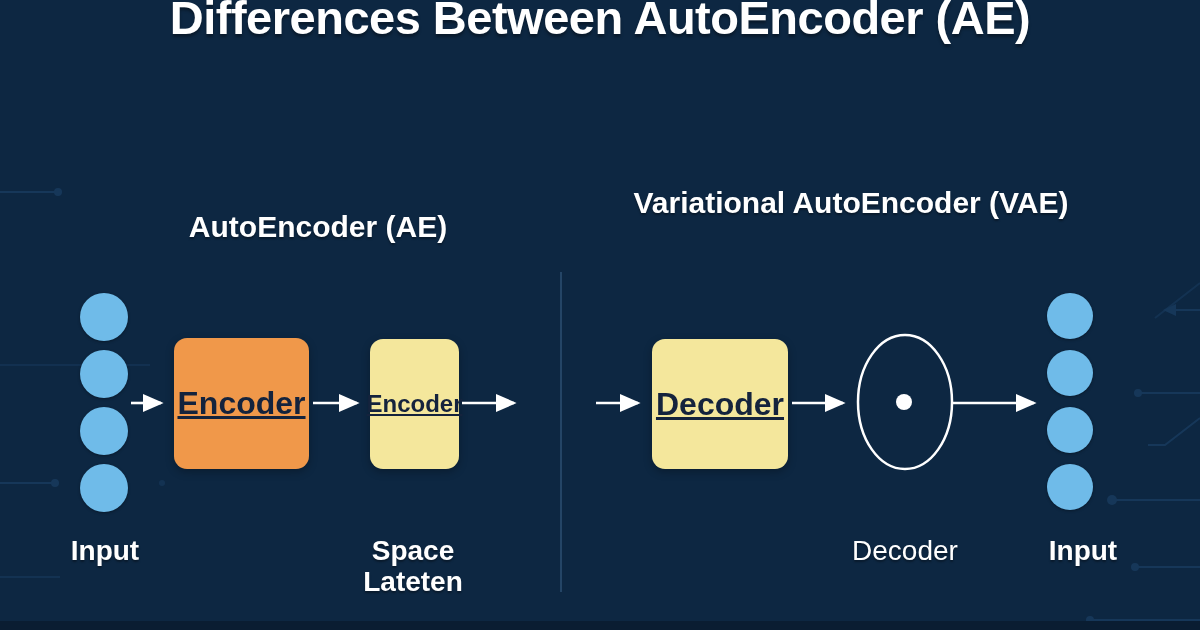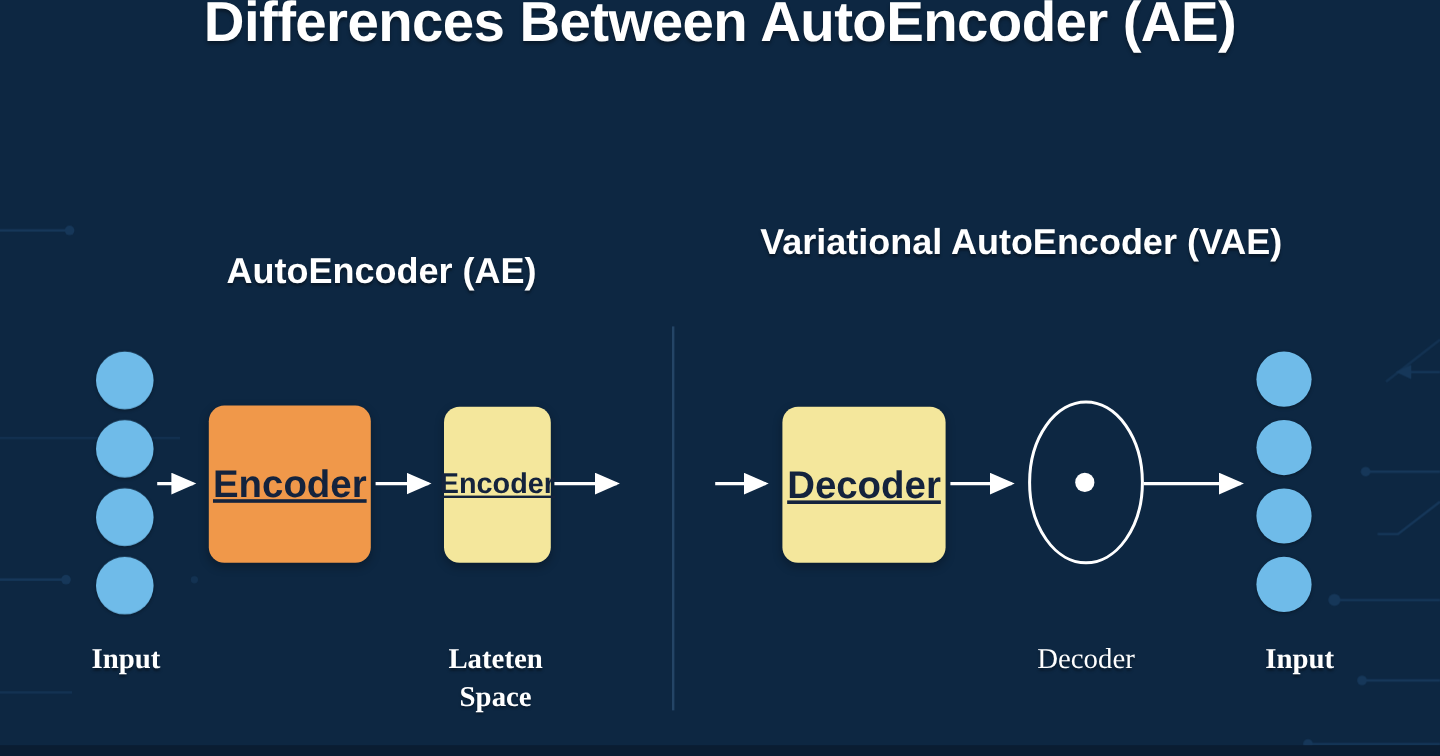--- a/index.html
+++ b/index.html
@@ -71,23 +71,22 @@
     text-align:right;
     text-decoration:underline;
   }
   .encoder-box{left:174px;top:338px;width:135px;height:131px;background:var(--c-encoder_orange);font-size:32px;}
   .latent-box{left:370px;top:339px;width:89px;height:130px;background:var(--c-latent_yellow);font-size:24px;}
   .decoder-box{left:652px;top:339px;width:136px;height:130px;background:var(--c-latent_yellow);font-size:32px;}
 
   
   .label{
     text-align:center;
-    font-size:24px;font-weight:600;line-height:31px;
+    font-size:28px;font-weight:600;line-height:31px;
     text-shadow:0 2px 2px rgba(0,0,0,0.35);
-    font-family:Liberation Serif, serif;
   }
   .label-input{left:45px;top:535px;width:120px;}
   .label-latent-ae{left:333px;top:535px;width:160px;}
   .label-latent-vae{left:820px;top:535px;width:170px;font-weight:400;}
   .label-output{left:983px;top:535px;width:200px;}
 
   
   svg.layer{position:absolute;left:0;top:0;pointer-events:none;}
 
   
@@ -169,22 +168,22 @@
     <line x1="792" y1="403" x2="843" y2="403" marker-end="url(#arr)"></line>
     <line x1="953" y1="403" x2="1034" y2="403" marker-end="url(#arr)"></line>
     <ellipse cx="905" cy="402" rx="47" ry="67" stroke-width="2.5"></ellipse>
   </g>
   <circle cx="904" cy="402" r="8" fill="#ffffff"></circle>
 </svg>
 
 <div class="abs label label-input">Input</div>
 
 <div class="abs label label-latent-ae">
+  <div>Space</div>
   <div>Lateten</div>
-  <div>Space</div>
 </div>
 
 <div class="abs label label-latent-vae">Decoder</div>
 
 <div class="abs label label-output">
   <div>Input</div>
 </div>
 
 <div class="abs bottom-strip"></div>
 

